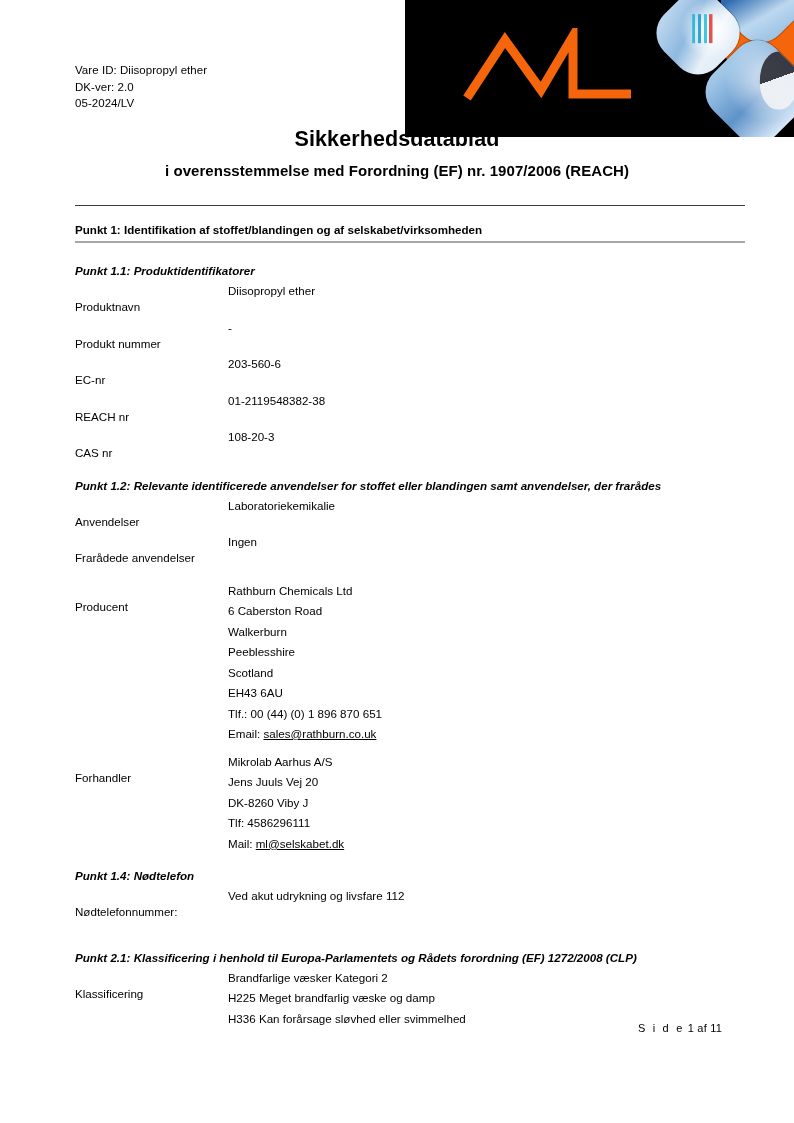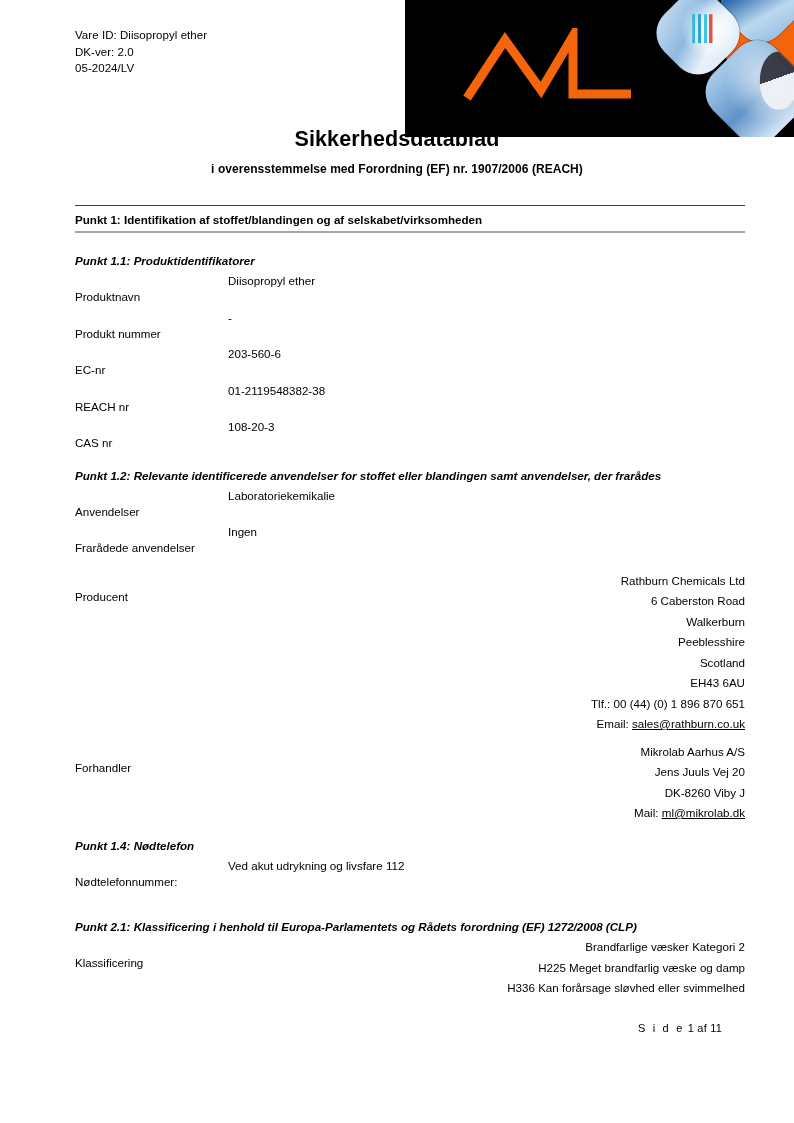--- a/index.html
+++ b/index.html
@@ -20,21 +20,21 @@
 
   .page {
     position: absolute;
     inset: 0;
   }
 
   
   .meta {
     position: absolute;
     left: 75px;
-    top: 27px;
+    top: 62px;
     font-size: 11.5px;
     line-height: 16.5px;
     letter-spacing: 0.05px;
     white-space: nowrap;
   }
 
   
   .logo-banner {
     position: absolute;
     left: 405px;
@@ -135,21 +135,21 @@
     font-weight: bold;
     letter-spacing: 0.1px;
     z-index: 1;
   }
   .doc-subtitle {
     position: absolute;
     left: 0;
     right: 0;
     top: 162px;
     text-align: center;
-    font-size: 12px;
+    font-size: 15px;
     font-weight: bold;
     letter-spacing: 0.05px;
     z-index: 1;
   }
 
   
   .content {
     position: absolute;
     left: 75px;
     top: 205px;
@@ -157,21 +157,21 @@
     font-size: 11.6px;
     line-height: 20.5px;
   }
 
   
   .section-head {
     font-weight: bold;
     font-size: 11.6px;
     border-top: 1px solid #3c3c3c;
     border-bottom: 2px solid #a6a6a6;
-    padding: 5px 0 3px 0;
+    padding: 15px 0 3px 0;
     margin: 0;
     line-height: 17px;
   }
   .subsection-head {
     font-weight: bold;
     font-size: 11.6px;
     line-height: 20px;
     margin: 0;
     font-style: italic;
   }
@@ -187,21 +187,21 @@
   }
   .row .label {
     width: 153px;
     flex: 0 0 153px;
     white-space: nowrap;
     margin-top: 16px;
   }
   .row .value {
     flex: 1 1 auto;
   }
-  .value-lines > div { line-height: 20.5px; text-align: right; }
+  .value-lines > div { line-height: 20.5px; }
 
   .link {
     text-decoration: underline;
     color: #000000;
   }
 
   
   .footer {
     position: absolute;
     right: 72px;
@@ -303,21 +303,22 @@
     </div>
 
     <div class="spacer-sm"></div>
 
     <div class="row">
       <div class="label">Forhandler</div>
       <div class="value value-lines">
         <div>Mikrolab Aarhus A/S</div>
         <div>Jens Juuls Vej 20</div>
         <div>DK-8260 Viby J</div>
-        <div><span>Mail: </span><a class="link" href="#">ml@mikrolab.dk</a></div>
+        <div>Tlf: 4586296111</div>
+        <div><span>Mail: </span><a class="link" href="#">ml@selskabet.dk</a></div>
       </div>
     </div>
 
     <div class="spacer-md"></div>
 
     <div class="subsection-head">Punkt 1.4: Nødtelefon</div>
     <div class="row">
       <div class="label">Nødtelefonnummer:</div>
       <div class="value">Ved akut udrykning og livsfare 112</div>
     </div>

